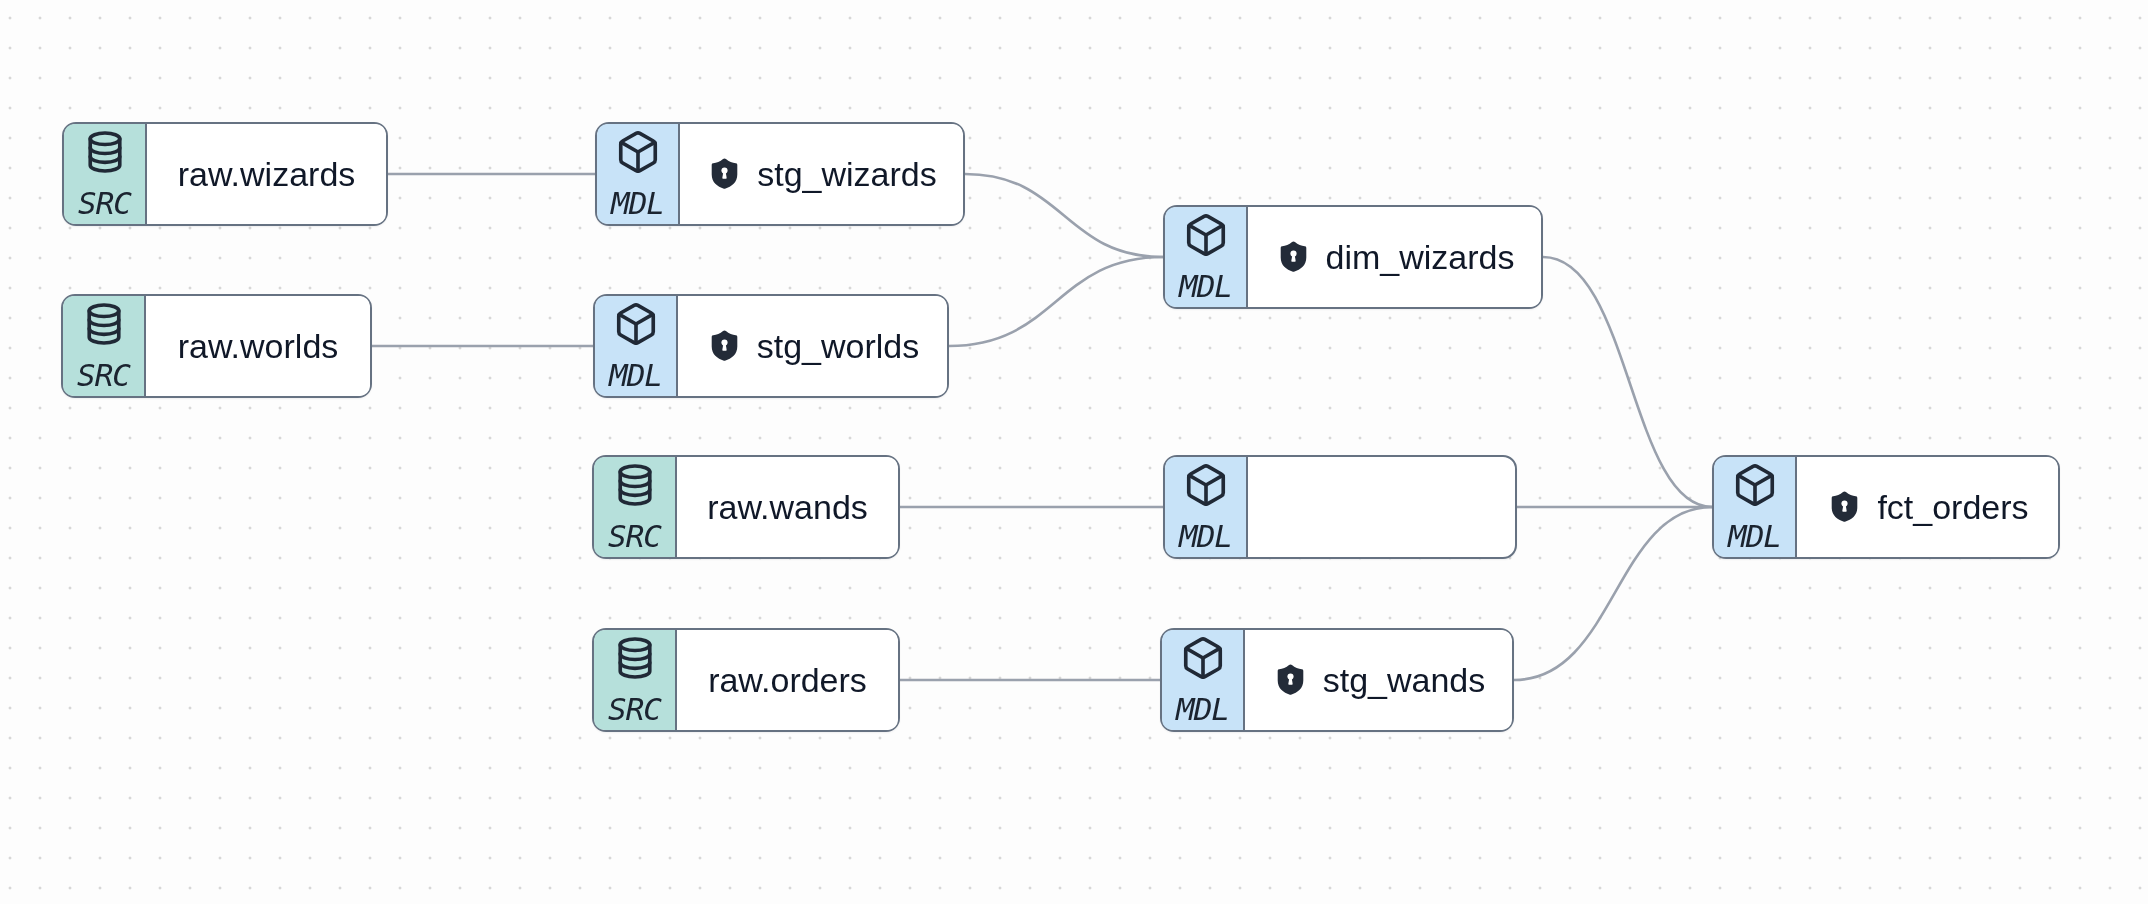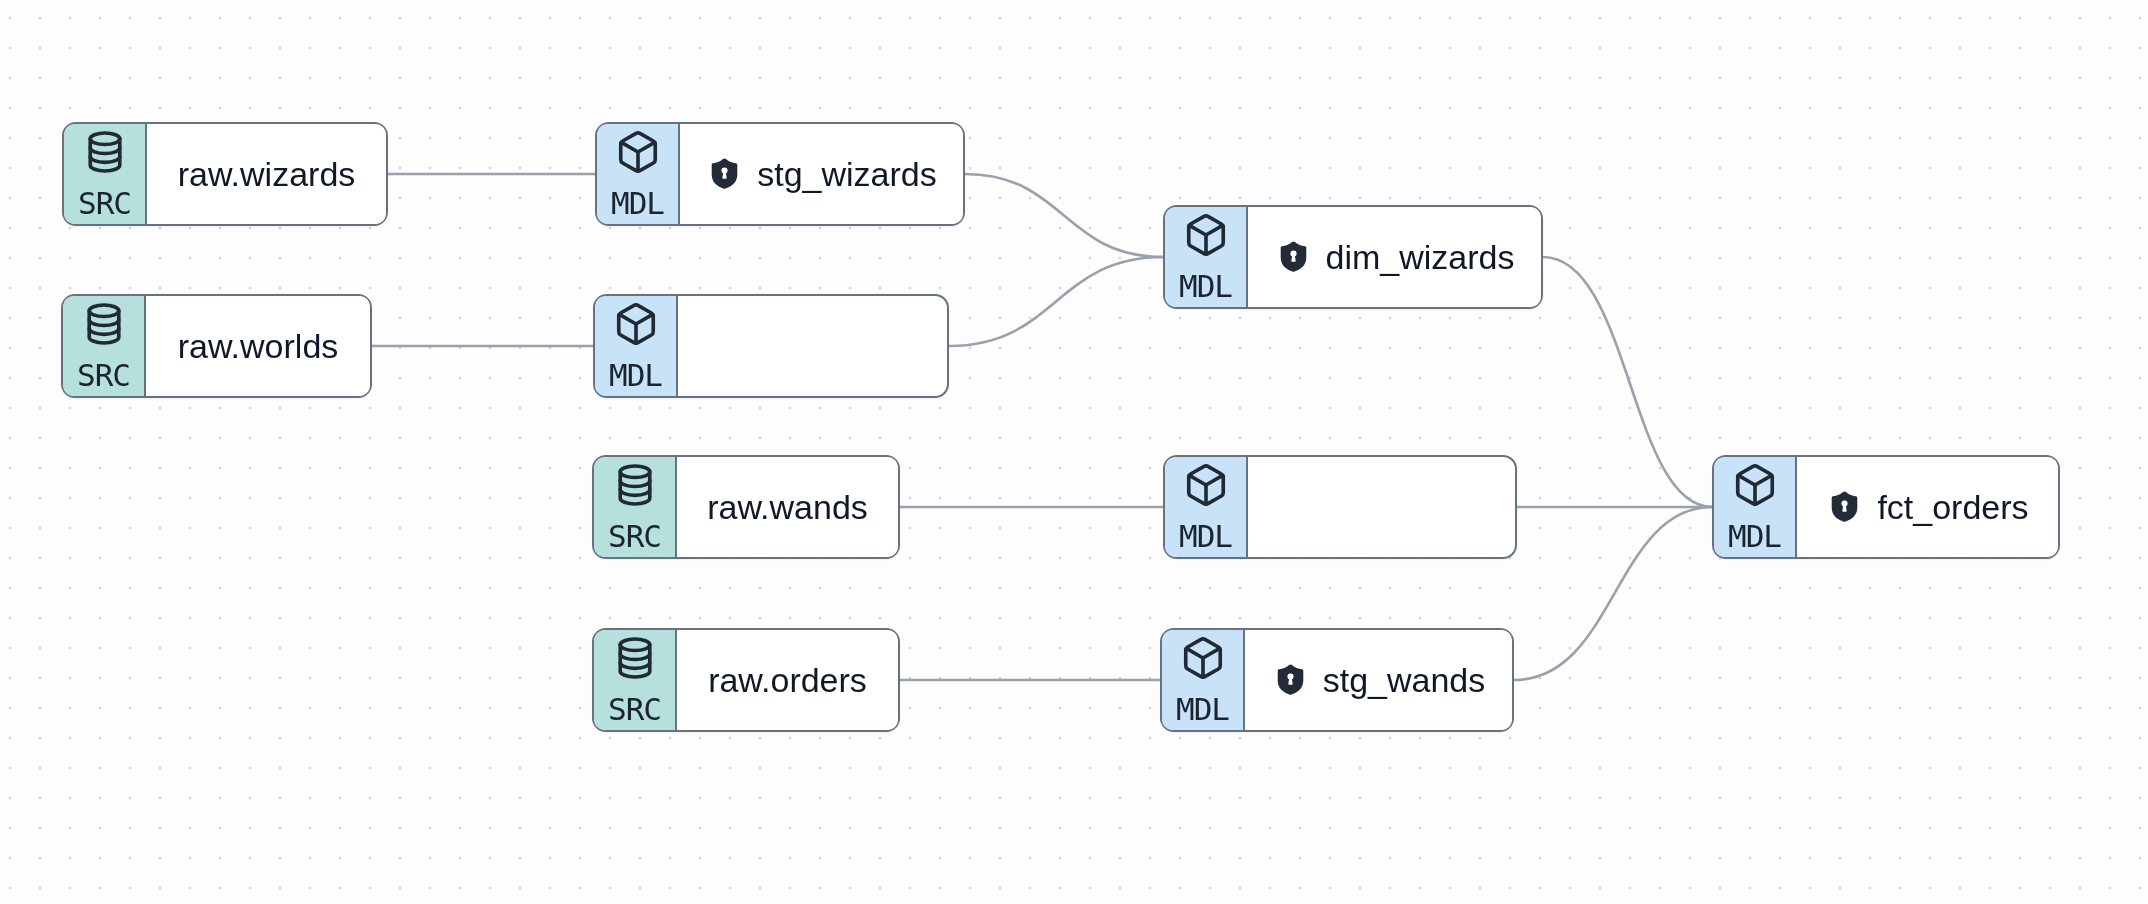--- a/index.html
+++ b/index.html
@@ -42,20 +42,21 @@
   .badge {
     flex: none;
     width: 81px;
     display: flex;
     flex-direction: column;
     align-items: center;
     justify-content: center;
     gap: 13px;
     border-right: 2.5px solid #667282;
     border-radius: 10.5px 0 0 10.5px;
+    font-style: italic;
   }
   .node.source .badge { background: #b6e0db; }
   .node.model  .badge { background: #c8e3f8; }
   .badge .type-icon { width: 46px; height: 46px; display: block; }
   .badge-label {
     font-family: "DejaVu Sans Mono", monospace;
     font-size: 31px;
     font-weight: 500;
     line-height: 1;
     color: #1b2430;
@@ -160,20 +161,26 @@
     </div>
   </div>
 
   <div class="node model" style="left:593px;top:294px;width:356px">
     <div class="badge">
       <svg class="type-icon">
           <use href="#icon-box"></use>
         </svg>
       <span class="badge-label">MDL</span>
     </div>
+    <div class="body">
+      <svg class="shield">
+          <use href="#icon-shield"></use>
+        </svg>
+      <span class="label">stg_worlds</span>
+    </div>
   </div>
 
   <div class="node model" style="left:1163px;top:205px;width:380px">
     <div class="badge">
       <svg class="type-icon">
           <use href="#icon-box"></use>
         </svg>
       <span class="badge-label">MDL</span>
     </div>
     <div class="body">

